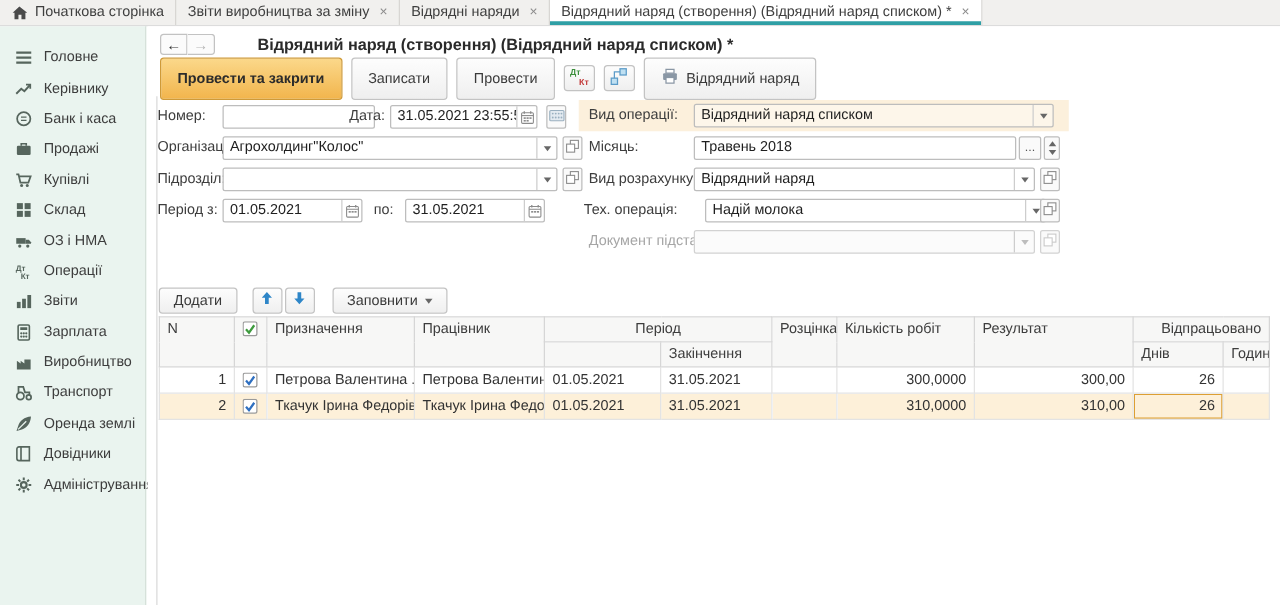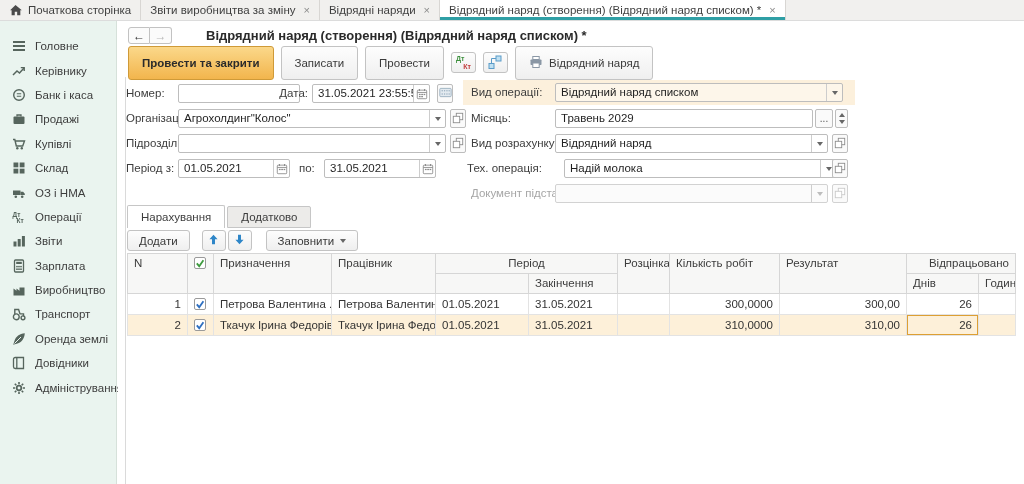--- a/index.html
+++ b/index.html
@@ -402,21 +402,21 @@
     <div class="lbl" style="left:353px;top:62px;">Вид операції:</div>
     <div class="fld cream" style="left:437px;top:62px;width:288px;">
       <span class="txt">Відрядний наряд списком</span>
       <span class="seg">
           <span class="caret"></span>
         </span>
     </div>
 
     <div class="lbl" style="left:353px;top:88px;">Місяць:</div>
     <div class="fld" style="left:437px;top:88px;width:258px;">
-      <span class="txt">Травень 2029</span>
+      <span class="txt">Травень 2018</span>
     </div>
     <div class="side-btn" style="left:697px;top:88px;width:18px;">
         <span>...</span>
       </div>
     <div class="side-btn" style="left:717px;top:88px;width:13px;">
       <span class="spin">
           <span class="sp-up"></span>
           <span class="sp-dn"></span>
         </span>
     </div>
@@ -456,28 +456,20 @@
           <span class="caret"></span>
         </span>
     </div>
     <div class="side-btn dis" style="left:714px;top:163px;">
       <span><svg width="12" height="12" viewBox="0 0 14 14">
             <rect x="5" y="1.5" width="7.5" height="7.5" fill="#fff" stroke="#c9c9c9"></rect>
             <rect x="1.5" y="5" width="7.5" height="7.5" fill="#fff" stroke="#c9c9c9"></rect>
           </svg></span>
     </div>
 
-    <div class="dtabs">
-      <div class="dtab active">
-          <span>Нарахування</span>
-        </div>
-      <div class="dtab">
-          <span>Додатково</span>
-        </div>
-    </div>
 
     <div class="tbar">
       <div class="btn" style="margin-right:12px;">
           <span>Додати</span>
         </div>
       <div class="arrow-btn" style="margin-right:2px;">
         <span><svg viewBox="0 0 14 14">
               <path d="M7 1.8l4.4 4.8H8.6v5.4H5.4V6.6H2.6z" fill="#2e86c8"></path>
             </svg></span>
       </div>

